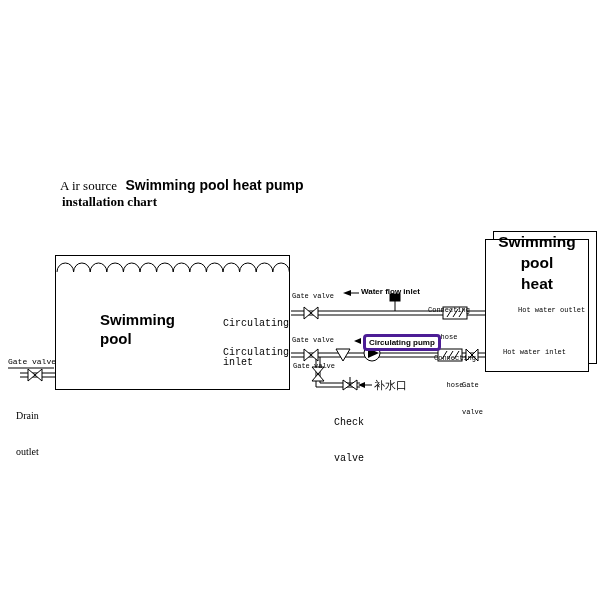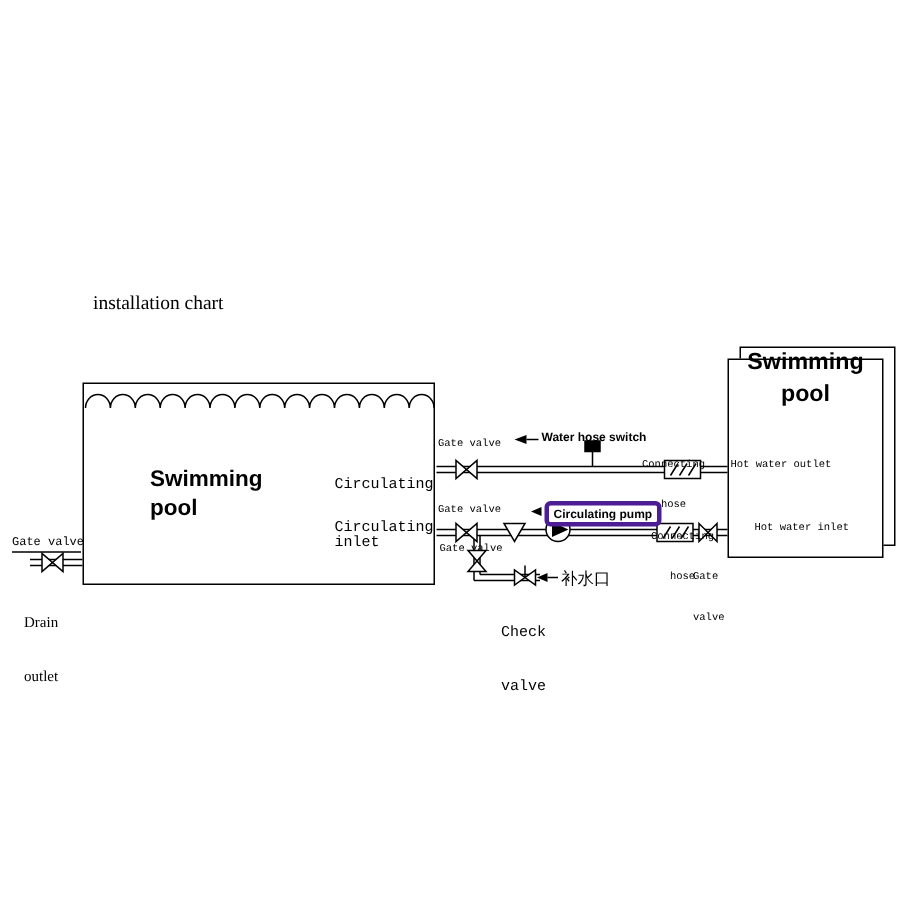--- a/index.html
+++ b/index.html
@@ -23,21 +23,25 @@
   .b8{font:bold 8px "Liberation Sans",sans-serif;}
   .pump-box{border:3px solid #4c1d95;border-radius:4px;padding:1px 3px;background:#fff;}
   .cjk{font-size:11px;font-family:"DejaVu Sans",sans-serif;}
   svg{position:absolute;left:0;top:0;}
 </style>
 </head>
 <body>
 
 <div id="stage">
 
-  <div class="lbl serif" style="left:62px;top:194px;">installation chart</div>
+  <div class="abs" style="left:60px;top:176px;">
+    <span class="serif">A ir source</span>
+    <span class="bold-sans t14" style="margin-left:4px;">Swimming pool heat pump</span>
+  </div>
+  <div class="lbl serif" style="left:62px;top:194px;font-weight:bold;">installation chart</div>
 
   <div class="pool-box"></div>
   <div class="hp-back"></div>
   <div class="hp-front"></div>
 
   <svg width="600" height="600" viewBox="0 0 600 600">
     <g stroke="#000" stroke-width="1" fill="none">
       <path d="M57 272 a8.3 9 0 0 1 16.6 0 a8.3 9 0 0 1 16.6 0 a8.3 9 0 0 1 16.6 0 a8.3 9 0 0 1 16.6 0 a8.3 9 0 0 1 16.6 0 a8.3 9 0 0 1 16.6 0 a8.3 9 0 0 1 16.6 0 a8.3 9 0 0 1 16.6 0 a8.3 9 0 0 1 16.6 0 a8.3 9 0 0 1 16.6 0 a8.3 9 0 0 1 16.6 0 a8.3 9 0 0 1 16.6 0 a8.3 9 0 0 1 16.6 0 a8.3 9 0 0 1 16.6 0"></path>
       <path d="M291 311 H485 M291 315 H485"></path>
       <path d="M291 353 H485 M291 357 H485"></path>
@@ -88,33 +92,34 @@
     </g>
   </svg>
 
   <div class="pool-name">
     <div>Swimming</div>
     <div>pool</div>
   </div>
   <div class="hp-name">
     <div>Swimming</div>
     <div>pool</div>
+    <div>heat</div>
   </div>
 
   <div class="lbl mono t10" style="left:223px;top:291px;">
     <div>Circulating</div>
     <div>inlet</div>
   </div>
   <div class="lbl mono t7" style="left:292px;top:292px;">Gate valve</div>
-  <div class="lbl b8" style="left:361px;top:287px;">Water hose switch</div>
+  <div class="lbl b8" style="left:361px;top:287px;">Water flow inlet</div>
   <div class="lbl mono t7" style="left:426px;top:288px;width:46px;text-align:center;">
     <div>Connecting</div>
     <div>hose</div>
   </div>
-  <div class="lbl mono t7" style="left:487px;top:306px;">Hot water outlet</div>
+  <div class="lbl mono t7" style="left:487px;top:306px;padding-left:31px;">Hot water outlet</div>
 
   <div class="lbl mono t10" style="left:223px;top:346px;">Circulating</div>
   <div class="lbl mono t7" style="left:292px;top:336px;">Gate valve</div>
   <div class="lbl mono t7" style="left:334px;top:340px;padding-left:40px;">Filter</div>
   <div class="lbl b8 pump-box" style="left:363px;top:334px;">Circulating pump</div>
   <div class="lbl mono t7" style="left:432px;top:336px;width:46px;text-align:center;">
     <div>Connecting</div>
     <div>hose</div>
   </div>
   <div class="lbl mono t7" style="left:462px;top:363px;">

